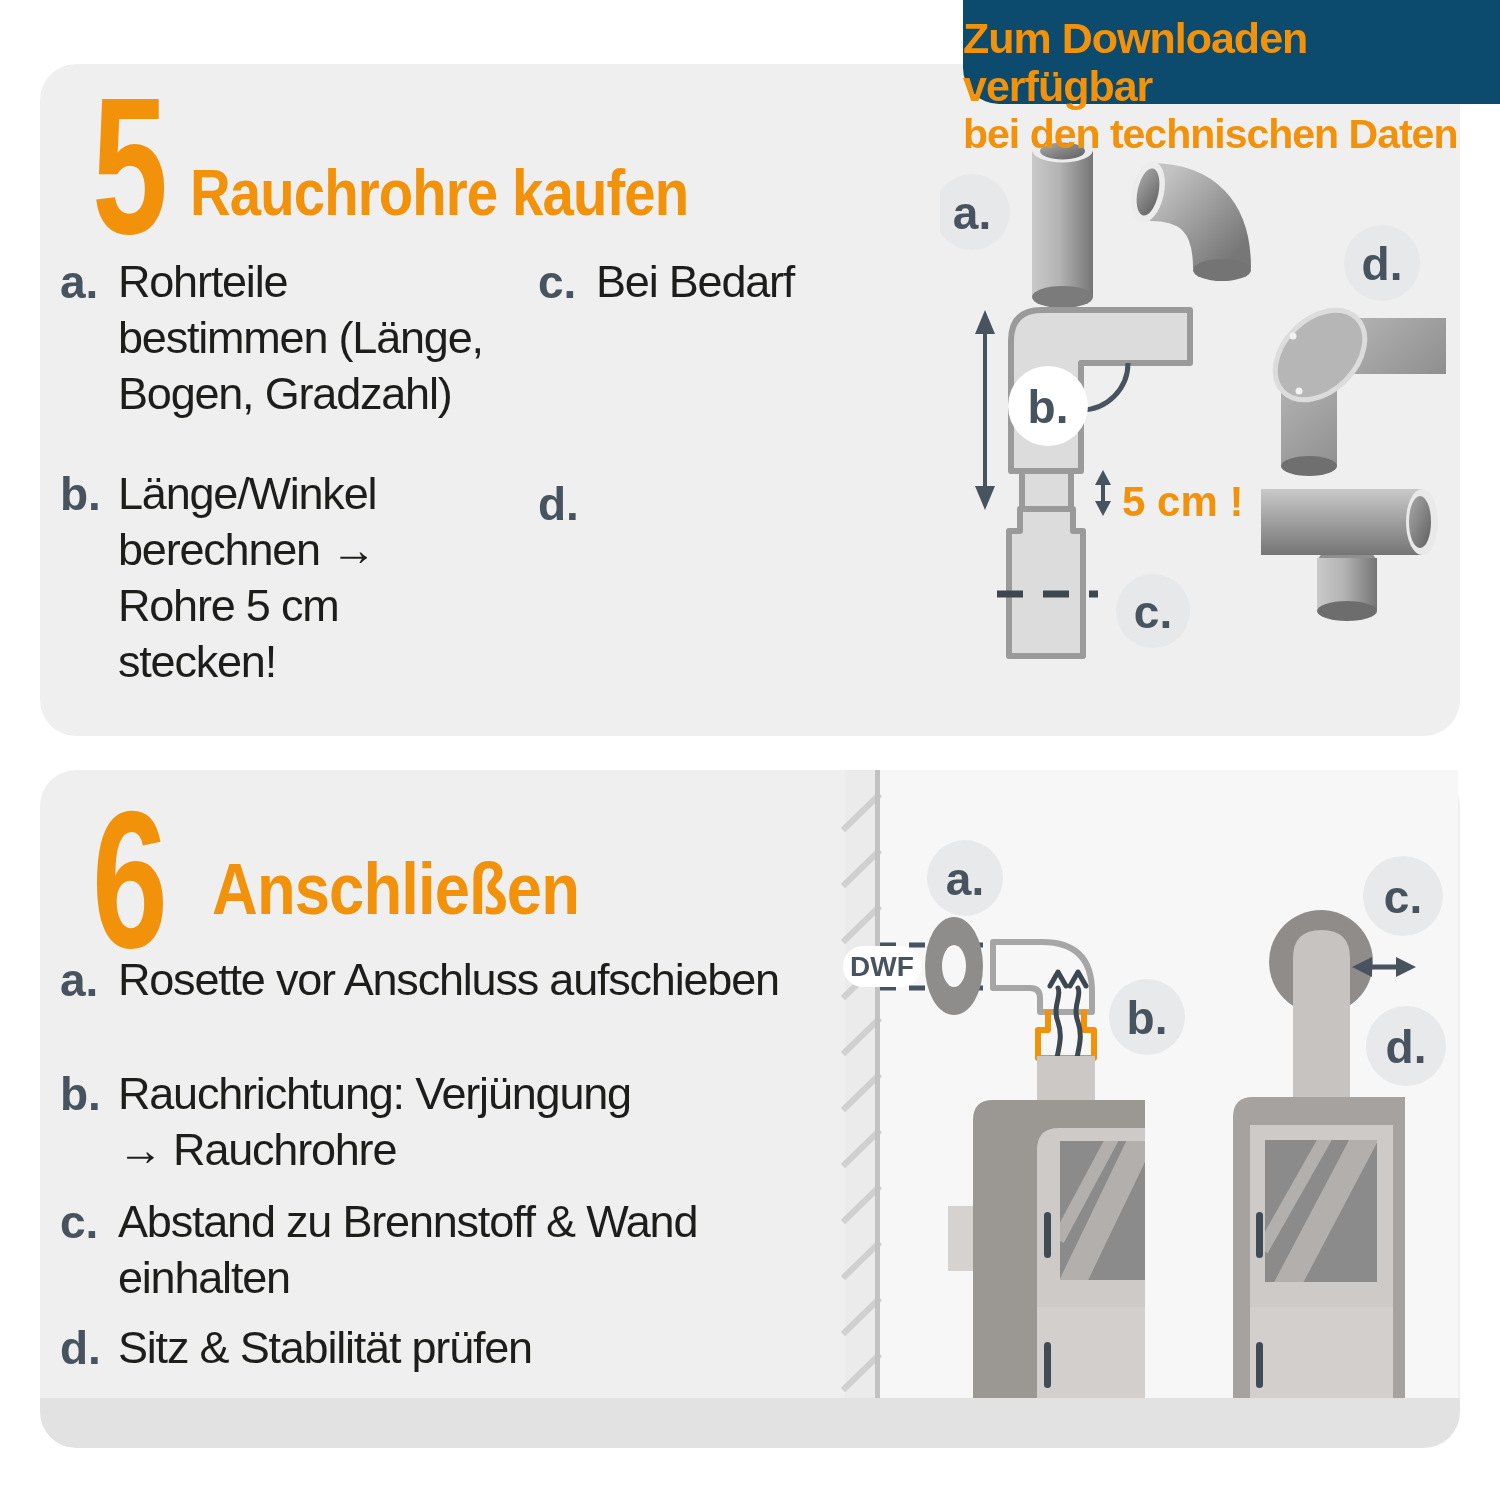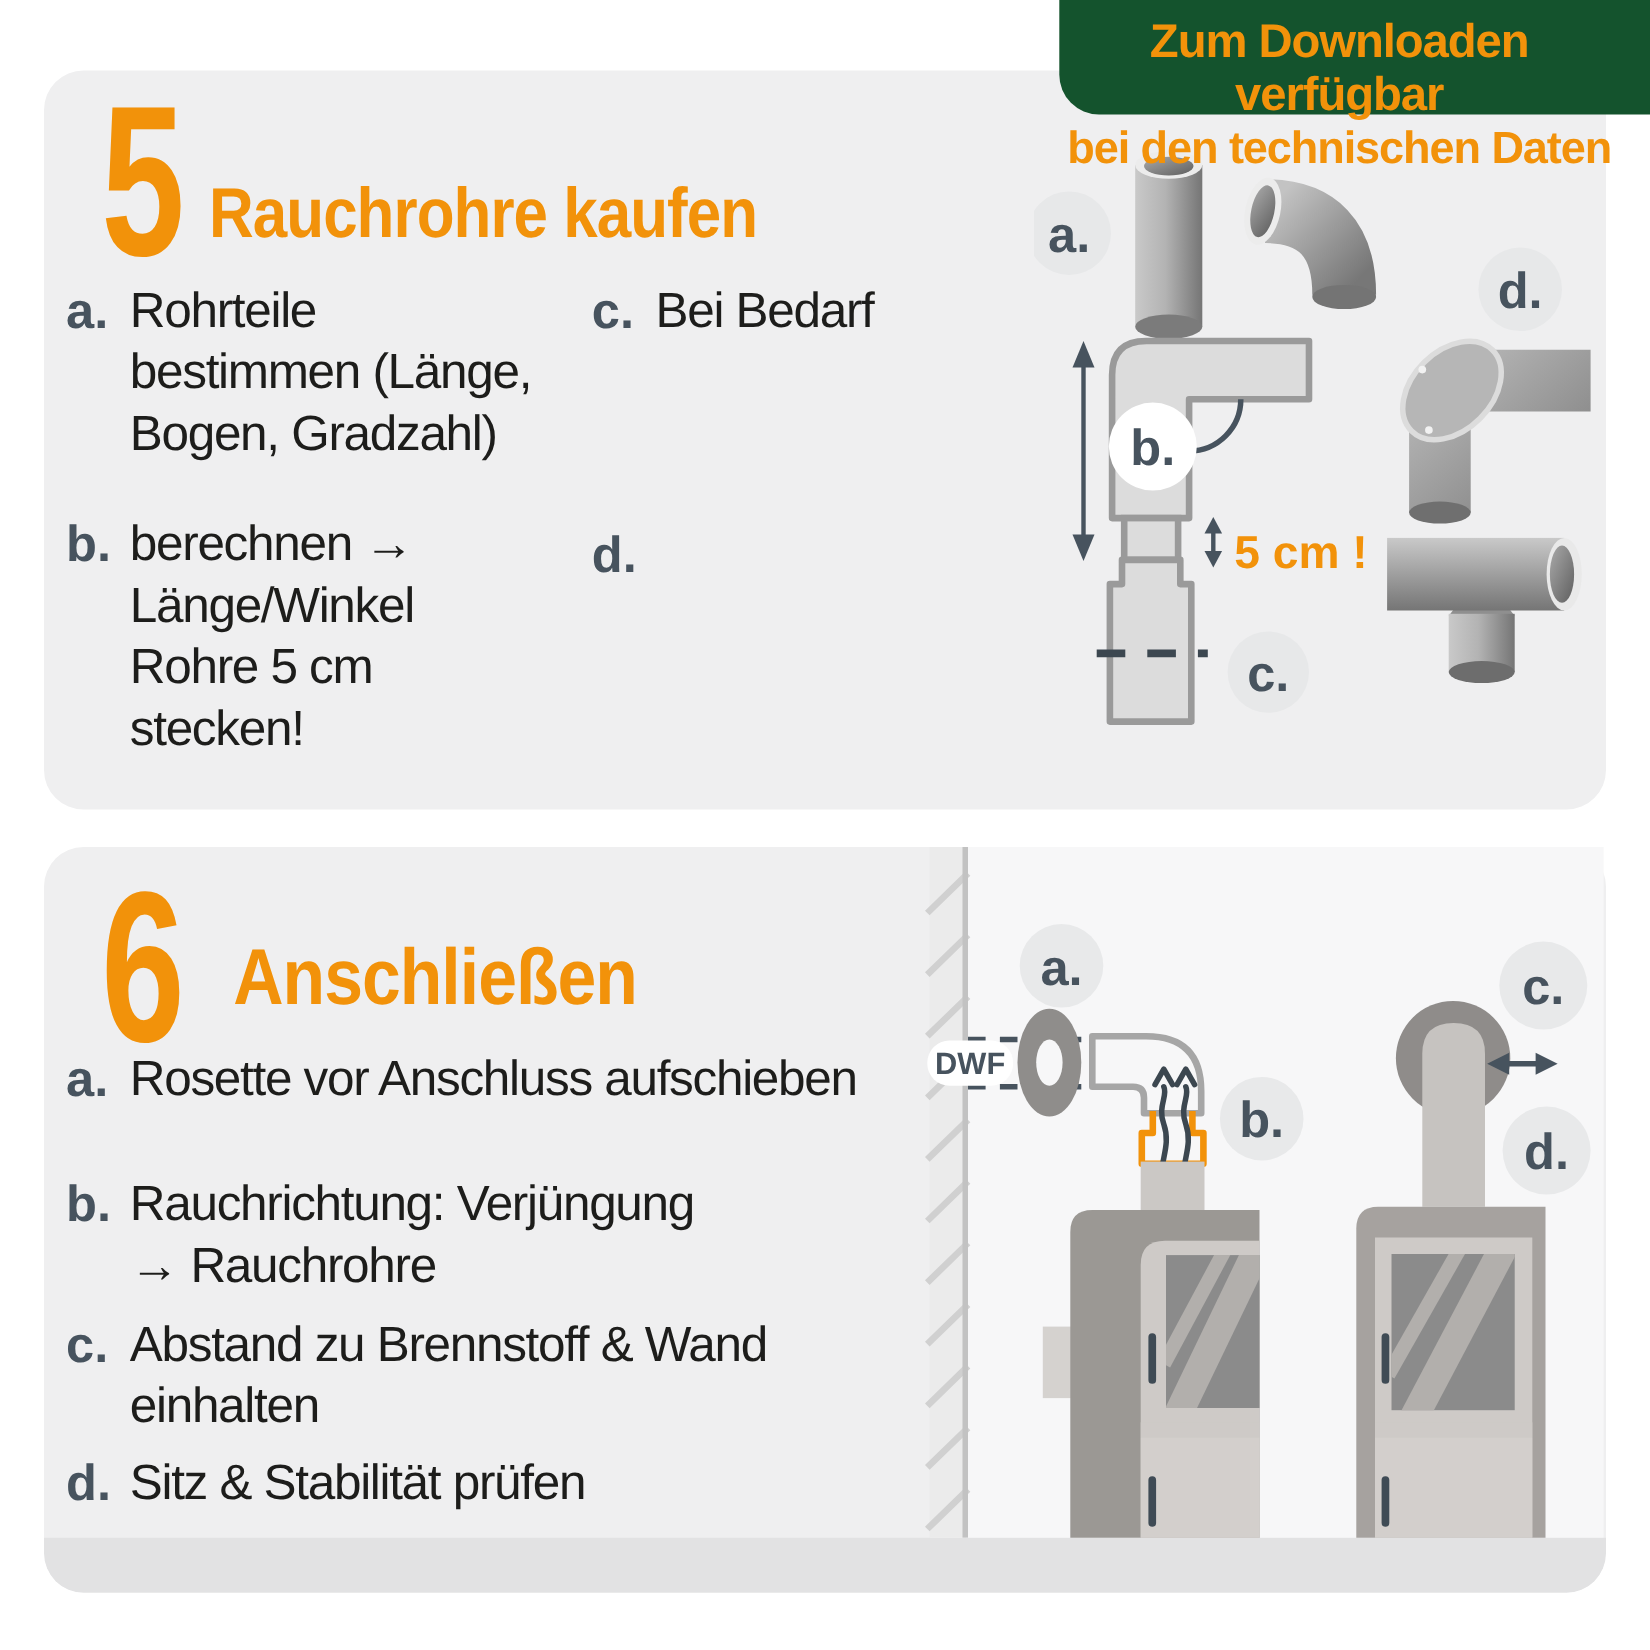--- a/index.html
+++ b/index.html
@@ -3,22 +3,22 @@
 <meta charset="utf-8">
 <style>
   html,body{margin:0;padding:0;background:#ffffff;}
   .page{position:relative;width:1500px;height:1500px;background:#ffffff;overflow:hidden;
         font-family:"Liberation Sans",sans-serif;}
   .panel{position:absolute;left:40px;width:1420px;background:#EFEFF0;border-radius:36px;}
   .panel5{top:64px;height:672px;}
   .panel6{top:770px;height:678px;overflow:hidden;}
   .floor{position:absolute;left:0;right:0;bottom:0;height:50px;background:#E2E2E3;
          border-radius:0 0 36px 36px;}
-  .banner{position:absolute;top:0;right:0;width:537px;height:104px;background:#14532d;
-          border-radius:0 0 0 36px;text-align:center;padding-right:28px;box-sizing:border-box;z-index:5;}
+  .banner{position:absolute;top:0;right:0;width:537px;height:104px;background:#0c4a6e;
+          border-radius:0 0 0 36px;text-align:left;padding-right:28px;box-sizing:border-box;z-index:5;}
   .banner-line1{color:#F2920A;font-weight:bold;font-size:43px;line-height:48px;margin-top:14px;letter-spacing:-1px;}
   .banner-line2{color:#F2920A;font-weight:700;font-size:41px;line-height:48px;letter-spacing:-1px;}
   .big-num{position:absolute;color:#F2920A;font-weight:bold;font-size:195px;line-height:190px;
            transform:scaleX(.70);transform-origin:left top;letter-spacing:-2px;}
   .panel-title{position:absolute;color:#F2920A;font-weight:bold;letter-spacing:-1px;
                transform:scaleX(.88);transform-origin:left top;}
   .t5{left:150px;top:92px;font-size:64px;}
   .t6{left:172px;top:78px;font-size:72px;}
   .item{position:absolute;display:flex;}
   .letter{width:58px;flex:0 0 58px;font-weight:bold;font-size:46px;line-height:56px;color:#47535E;}
@@ -42,22 +42,22 @@
       <div class="lines">
         <div>Rohrteile</div>
         <div>bestimmen (Länge,</div>
         <div>Bogen, Gradzahl)</div>
       </div>
     </div>
 
     <div class="item" style="left:20px;top:402px;">
       <span class="letter">b.</span>
       <div class="lines">
+        <div>Länge/Winkel</div>
         <div>berechnen →</div>
-        <div>Länge/Winkel</div>
         <div>Rohre 5 cm</div>
         <div>stecken!</div>
       </div>
     </div>
 
     <div class="item" style="left:498px;top:190px;">
       <span class="letter">c.</span>
       <div class="lines">
         <div>Bei Bedarf</div>
       </div>

